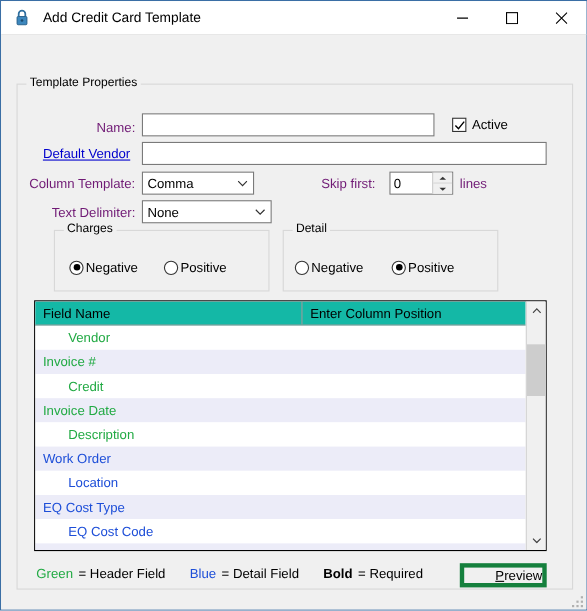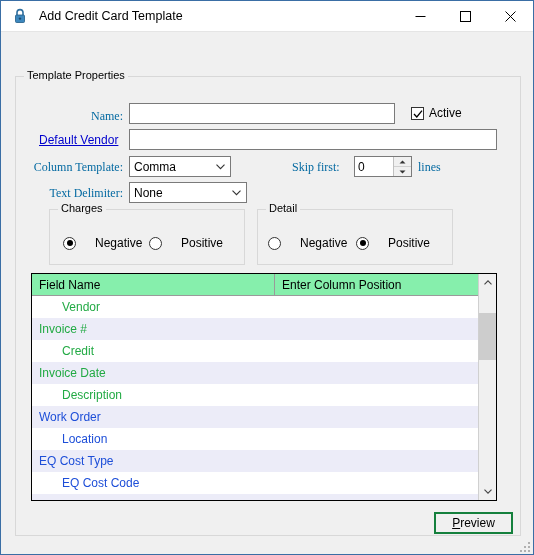--- a/index.html
+++ b/index.html
@@ -70,23 +70,22 @@
     color: #000;
     white-space: nowrap;
   }
   #gb-template { left: 14px; top: 44px; width: 506px; height: 460px; }
   #gb-charges  { left: 48px; top: 177px; width: 196px; height: 56px; }
   #gb-credits  { left: 256px; top: 177px; width: 196px; height: 56px; }
 
   .lbl {
     position: absolute;
     font-size: 12px;
-    color: #0369a1;
-    white-space: nowrap;
-    font-family: Liberation Serif, serif;
+    color: #701a75;
+    white-space: nowrap;
   }
   .lbl.right { text-align: right; }
 
   .link {
     position: absolute;
     font-size: 12px;
     color: #0000cd;
     text-decoration: underline;
     white-space: nowrap;
     cursor: pointer;
@@ -168,21 +167,21 @@
     box-sizing: border-box;
     border: 1px solid #333;
     background: #fff;
     display: flex; align-items: center; justify-content: center;
   }
 
   .radio-row {
     position: absolute;
     display: flex;
     align-items: center;
-    gap: 19px;
+    gap: 2px;
     white-space: nowrap;
     cursor: pointer;
   }
   .rb-circle {
     width: 13px; height: 13px;
     box-sizing: border-box;
     border: 1px solid #333;
     border-radius: 50%;
     background: #fff;
     display: flex; align-items: center; justify-content: center;
@@ -208,21 +207,21 @@
     flex: 1 1 auto;
     display: flex;
     flex-direction: column;
     overflow: hidden;
   }
   .grid-header {
     height: 21px;
     flex: 0 0 auto;
     display: flex;
     border-bottom: 1px solid #9a9a9a;
-    background: #86efac;
+    background: #14b8a6;
   }
   .gh-cell {
     font-size: 12px;
     display: flex; align-items: center;
     padding-left: 7px;
     box-sizing: border-box;
     white-space: nowrap;
   }
   .gh-cell.c1 { width: 243px; border-right: 1px solid #9a9a9a; }
   .gh-cell.c2 { flex: 1 1 auto; }
@@ -285,30 +284,29 @@
     font-size: 12px;
     white-space: nowrap;
   }
   .legend .seg { margin-right: 22px; display: flex; gap: 5px; align-items: center; }
   .legend .seg:last-child { margin-right: 0; }
 
   
   .btn {
     position: absolute;
     box-sizing: border-box;
-    border: 2px solid #15803d;
+    border: 4px solid #15803d;
     background: #f0f0f0;
     font-family: "Liberation Sans", sans-serif;
     font-size: 12px;
     color: #000;
     display: flex;
     align-items: center;
-    justify-content: center;
-    cursor: pointer;
-    margin-left: 16px;
+    justify-content: flex-end;
+    cursor: pointer;
   }
   .btn u { text-decoration: underline; }
   #btn-preview { left: 417px; top: 480px; width: 79px; height: 22px; }
 
   .grip {
     position: absolute;
     right: 3px; bottom: 2px;
     width: 13px; height: 13px;
   }
   .grip i {
@@ -496,20 +494,34 @@
           <div class="sb-thumb" style="top:22px; height:47px;"></div>
         </div>
         <div class="sb-btn">
           <svg width="8" height="5" viewBox="0 0 8 5">
               <path d="M0.5 0.6 L4 4.2 L7.5 0.6" fill="none" stroke="#444" stroke-width="1.1"></path>
             </svg>
         </div>
       </div>
     </div>
 
+    <div class="legend">
+      <span class="seg">
+        <span class="fld-green">Green</span>
+        <span>= Header Field</span>
+      </span>
+      <span class="seg">
+        <span class="fld-blue">Blue</span>
+        <span>= Detail Field</span>
+      </span>
+      <span class="seg">
+        <span class="fld-bold">Bold</span>
+        <span>= Required</span>
+      </span>
+    </div>
 
     <div class="btn" id="btn-preview">
       <span><u>P</u><span>review</span></span>
     </div>
 
     <div class="grip">
       <i style="right:0; bottom:0;"></i>
         <i style="right:4px; bottom:0;"></i>
         <i style="right:8px; bottom:0;"></i>
       <i style="right:0; bottom:4px;"></i>

